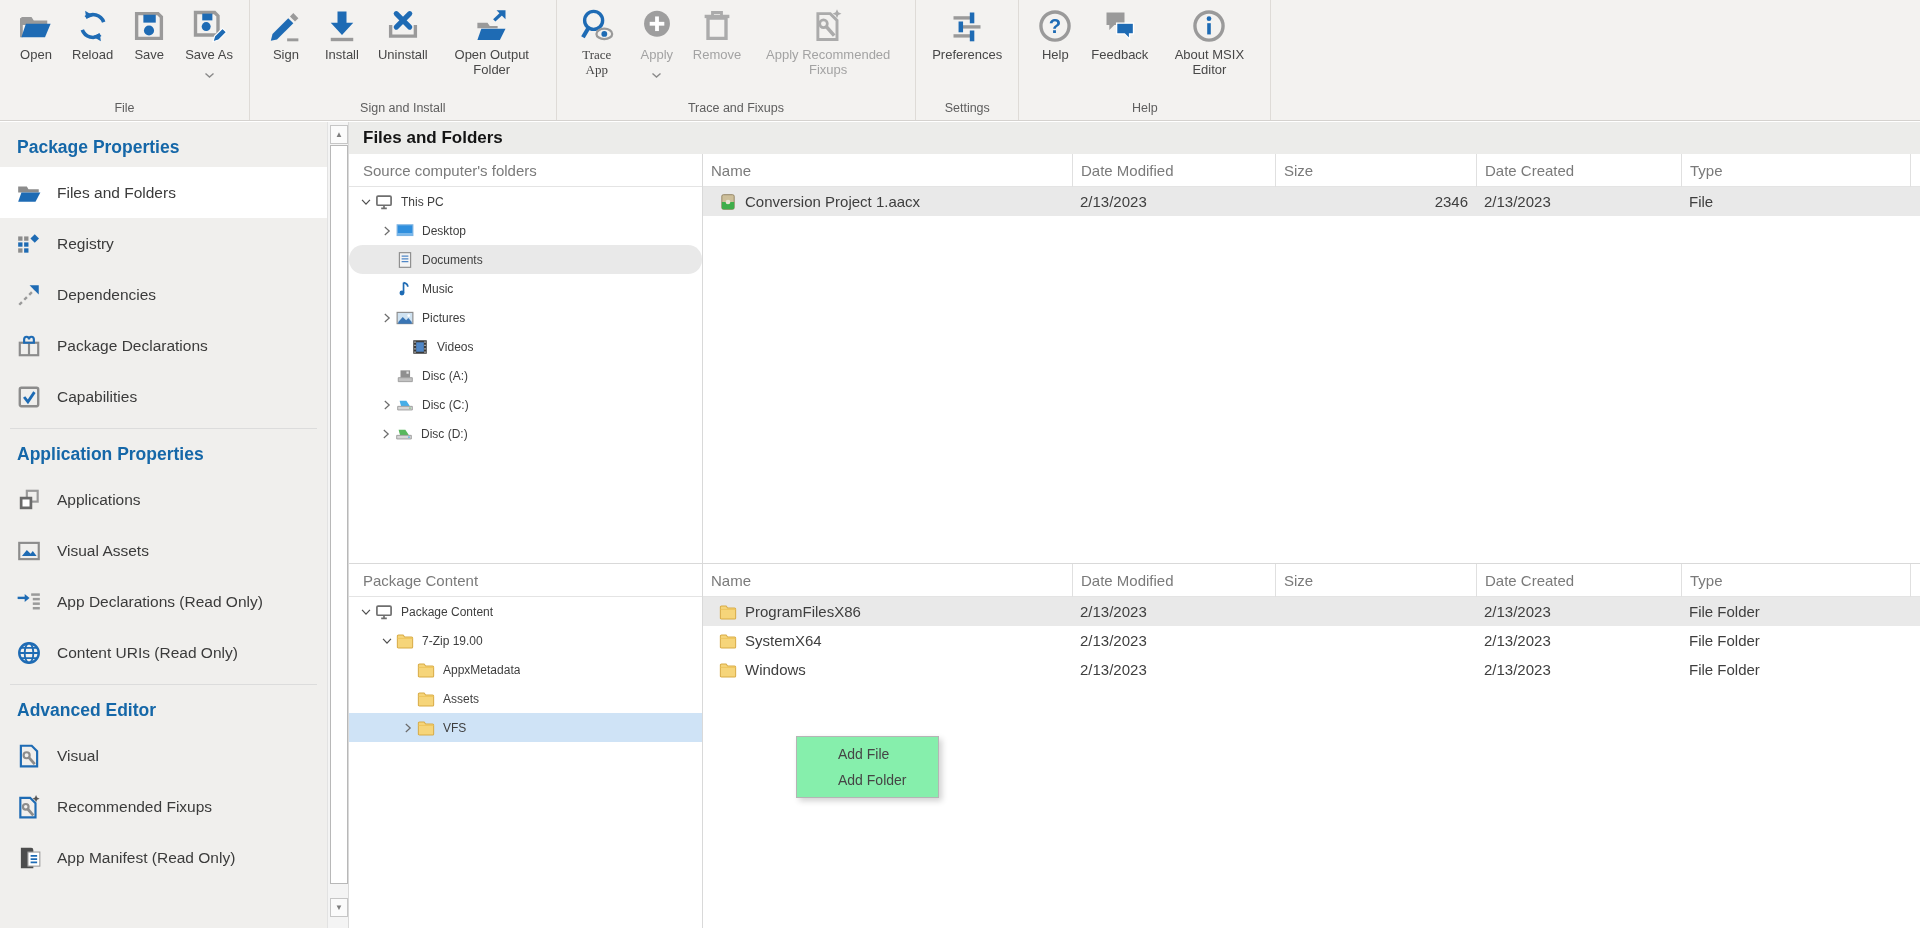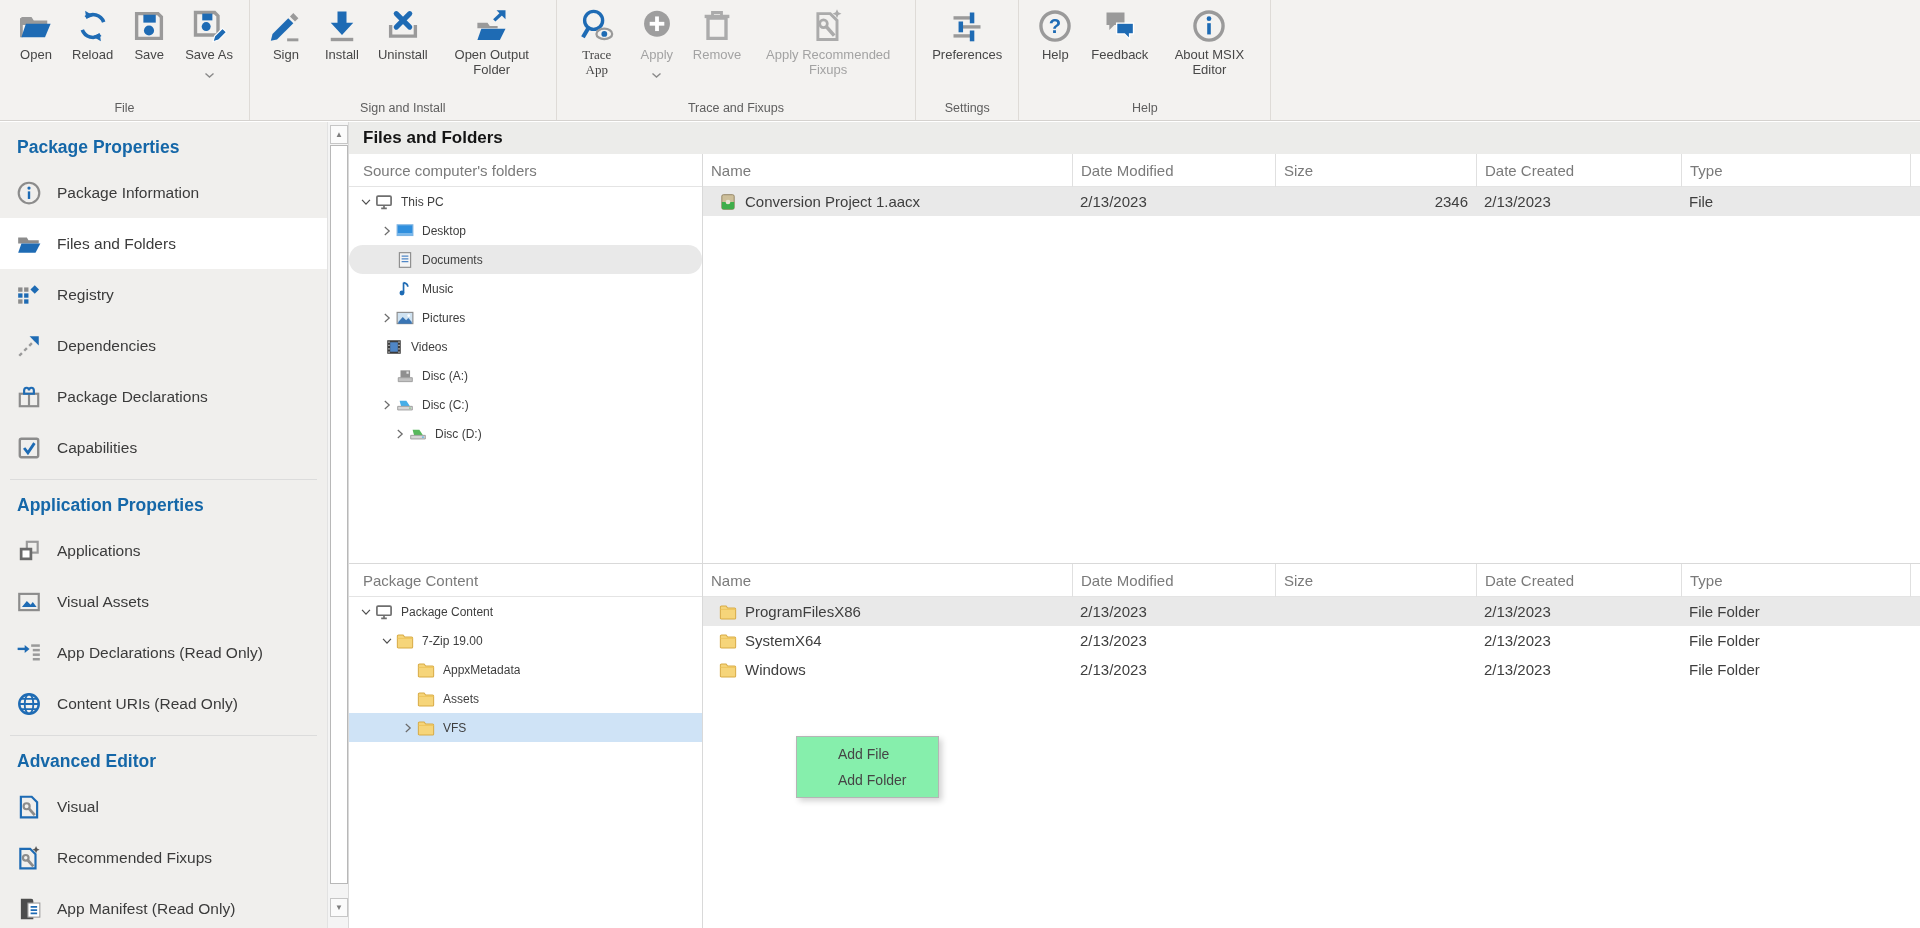--- a/index.html
+++ b/index.html
@@ -278,30 +278,20 @@
           </span>
           <div class="rlabel" style="max-width: 90px;">About MSIX Editor</div>
         </div>
       </div>
       <div class="rgroup-label">Help</div>
     </div>
   </div>
 
 <div class="sidebar" id="sidebar">
     <div class="sb-header">Package Properties</div>
-    <div class="sb-item">
-      <span class="icon">
-        <svg viewBox="0 0 24 24">
-          <circle cx="12" cy="12" r="9.5" fill="none" stroke="#8c8c8c" stroke-width="2"></circle>
-          <rect x="10.9" y="10.5" width="2.2" height="7" fill="#1e6bb4"></rect>
-          <circle cx="12" cy="7.4" r="1.5" fill="#1e6bb4"></circle>
-        </svg>
-      </span>
-      <span class="sb-label">Package Information</span>
-    </div>
     <div class="sb-item selected">
       <span class="icon">
         <svg viewBox="0 0 24 24">
           <path d="M2 6h8l1.5 2.5H21v3H2z" fill="#8c8c8c"></path>
           <path d="M5 11.5h17.5L18 20H2z" fill="#1e6bb4"></path>
         </svg>
       </span>
       <span class="sb-label">Files and Folders</span>
     </div>
     <div class="sb-item">
@@ -496,21 +486,21 @@
           </span>
           <span class="icon ticon">
             <svg viewBox="0 0 16 16">
               <rect x="1" y="3" width="14" height="10" fill="#cfe2f1" stroke="#8a8a8a"></rect>
               <path d="M2 11.5l4-4.5 3 3 2-2 3 3.5v1.5H2z" fill="#3a76b5"></path>
               <circle cx="11.3" cy="5.8" r="1.2" fill="#fff"></circle>
             </svg>
           </span>
           <span class="tlabel">Pictures</span>
         </div>
-        <div class="trow" style="padding-left: 18px;">
+        <div class="trow" style="padding-left: 44px;">
           <span class="chev"></span>
           <span class="icon ticon">
             <svg viewBox="0 0 16 16">
               <rect x="2" y="2" width="12" height="12" fill="#3b3b3b"></rect>
               <rect x="4.6" y="3.8" width="6.8" height="8.4" fill="#4f86c6"></rect>
               <path d="M3 3h1.1v1.2H3zM3 6h1.1v1.2H3zM3 9h1.1v1.2H3zM3 12h1.1v1.2H3zM11.9 3H13v1.2h-1.1zM11.9 6H13v1.2h-1.1zM11.9 9H13v1.2h-1.1zM11.9 12H13v1.2h-1.1z" fill="#ddd"></path>
             </svg>
           </span>
           <span class="tlabel">Videos</span>
         </div>
@@ -533,21 +523,21 @@
           </span>
           <span class="icon ticon">
             <svg viewBox="0 0 16 16">
               <path d="M3.2 4.2h6l3.2 5H4.5z" fill="#45aee8"></path>
               <path d="M1.5 9.2h13v3.2h-13z" fill="#d6d6d6" stroke="#9a9a9a" stroke-width=".8"></path>
               <circle cx="12.4" cy="10.8" r=".7" fill="#7bc67e"></circle>
             </svg>
           </span>
           <span class="tlabel">Disc (C:)</span>
         </div>
-        <div class="trow" style="padding-left: 42px; text-align: center;">
+        <div class="trow" style="padding-left: 28px; text-align: center;">
           <span class="chev">
             <svg viewBox="0 0 16 16" fill="none">
               <path d="M5.5 3.5L10.5 8l-5 4.5" stroke="#6b6b6b" stroke-width="1.4"></path>
             </svg>
           </span>
           <span class="icon ticon">
             <svg viewBox="0 0 16 16">
               <path d="M3.2 4.2h6l3.2 5H4.5z" fill="#58b85c"></path>
               <path d="M1.5 9.2h13v3.2h-13z" fill="#d6d6d6" stroke="#9a9a9a" stroke-width=".8"></path>
               <circle cx="12.4" cy="10.8" r=".7" fill="#45aee8"></circle>

